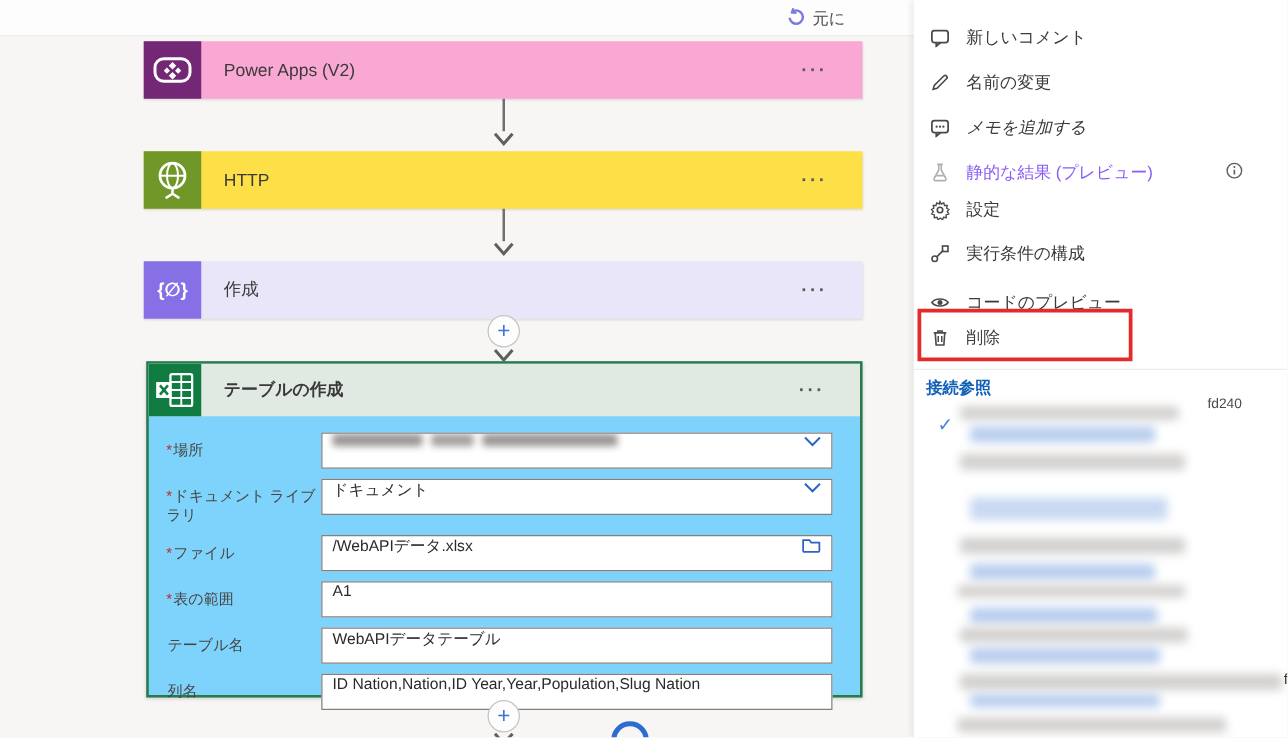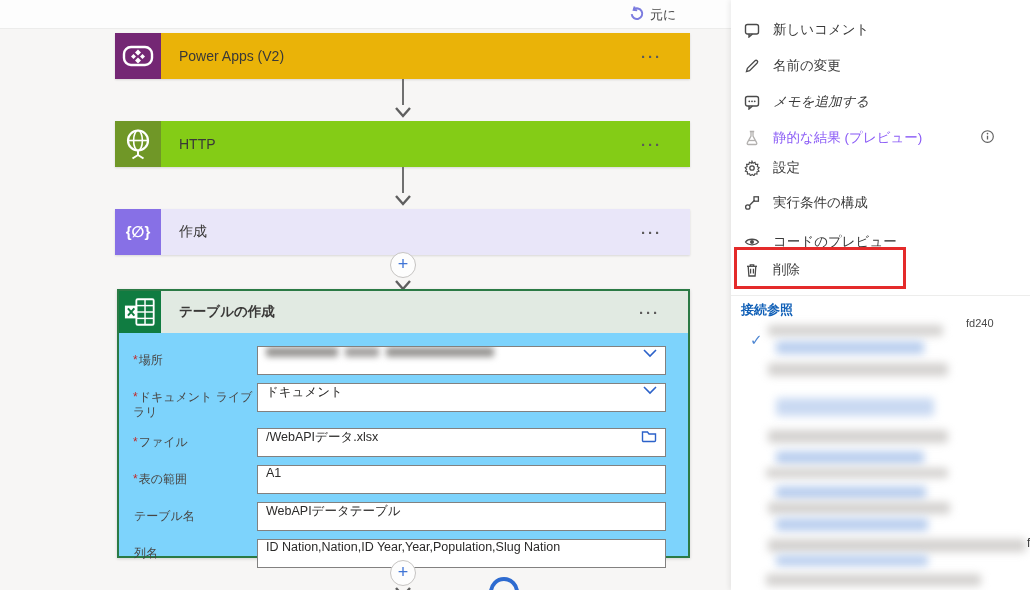--- a/index.html
+++ b/index.html
@@ -60,42 +60,42 @@
   <div class="undo-btn">
     <span>
       <svg width="17" height="17" viewBox="0 0 17 17" fill="none">
         <path d="M4.7 9.2 A5.3 5.3 0 1 0 6.6 4.6" stroke="#7b7bdf" stroke-width="2" fill="none"></path>
         <path d="M7.6 1.6 L6.6 5 L10.2 5.4" stroke="#7b7bdf" stroke-width="1.8" fill="none"></path>
       </svg>
     </span>
     <span>元に</span>
   </div>
 
-  <div class="card" style="top:33px; background:#eab308;">
+  <div class="card" style="top:33px; background:#f9a8d4;">
     <div class="card-icon" style="background:#742774;">
       <svg width="46" height="46" viewBox="0 0 46 46" fill="none">
         <rect x="9" y="14" width="28" height="18" rx="7" stroke="#fff" stroke-width="2.4"></rect>
         <path d="M23 16.5 l3 3 -3 3 -3 -3 z" fill="#fff"></path>
         <path d="M18.5 21 l2.5 2.5 -2.5 2.5 -2.5 -2.5 z" fill="#fff"></path>
         <path d="M27.5 21 l2.5 2.5 -2.5 2.5 -2.5 -2.5 z" fill="#fff"></path>
         <path d="M23 24.5 l3 3 -3 3 -3 -3 z" fill="#fff"></path>
       </svg>
     </div>
     <span class="card-title">Power Apps (V2)</span>
     <span class="ellipsis">···</span>
   </div>
 
   <div class="conn-line" style="top:79px; height:26px;"></div>
   <div class="conn-head" style="top:105px;">
     <svg width="18" height="12" viewBox="0 0 18 12" fill="none">
         <path d="M2 1 L9 9 L16 1" stroke="#5f5f5f" stroke-width="2.4"></path>
       </svg>
   </div>
 
-  <div class="card" style="top:121px; background:#84cc16;">
+  <div class="card" style="top:121px; background:#fde047;">
     <div class="card-icon" style="background:#709727;">
       <svg width="46" height="46" viewBox="0 0 46 46" fill="none">
         <circle cx="23" cy="19.5" r="10" stroke="#fff" stroke-width="2.2"></circle>
         <ellipse cx="23" cy="19.5" rx="4.4" ry="10" stroke="#fff" stroke-width="1.6"></ellipse>
         <line x1="13.2" y1="19.5" x2="32.8" y2="19.5" stroke="#fff" stroke-width="1.6"></line>
         <path d="M23 30 v4 M23 34 l-5.5 3.5 M23 34 l5.5 3.5" stroke="#fff" stroke-width="2"></path>
       </svg>
     </div>
     <span class="card-title">HTTP</span>
     <span class="ellipsis">···</span>

